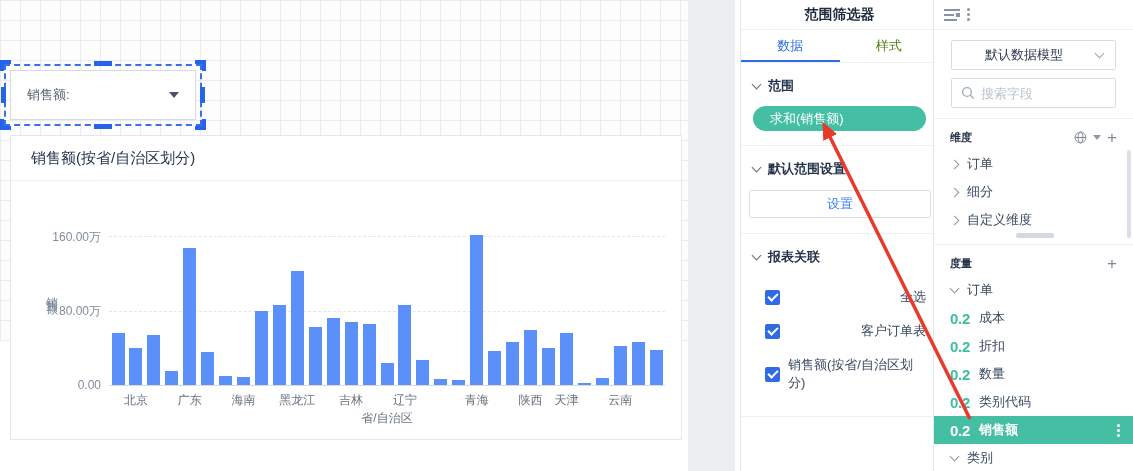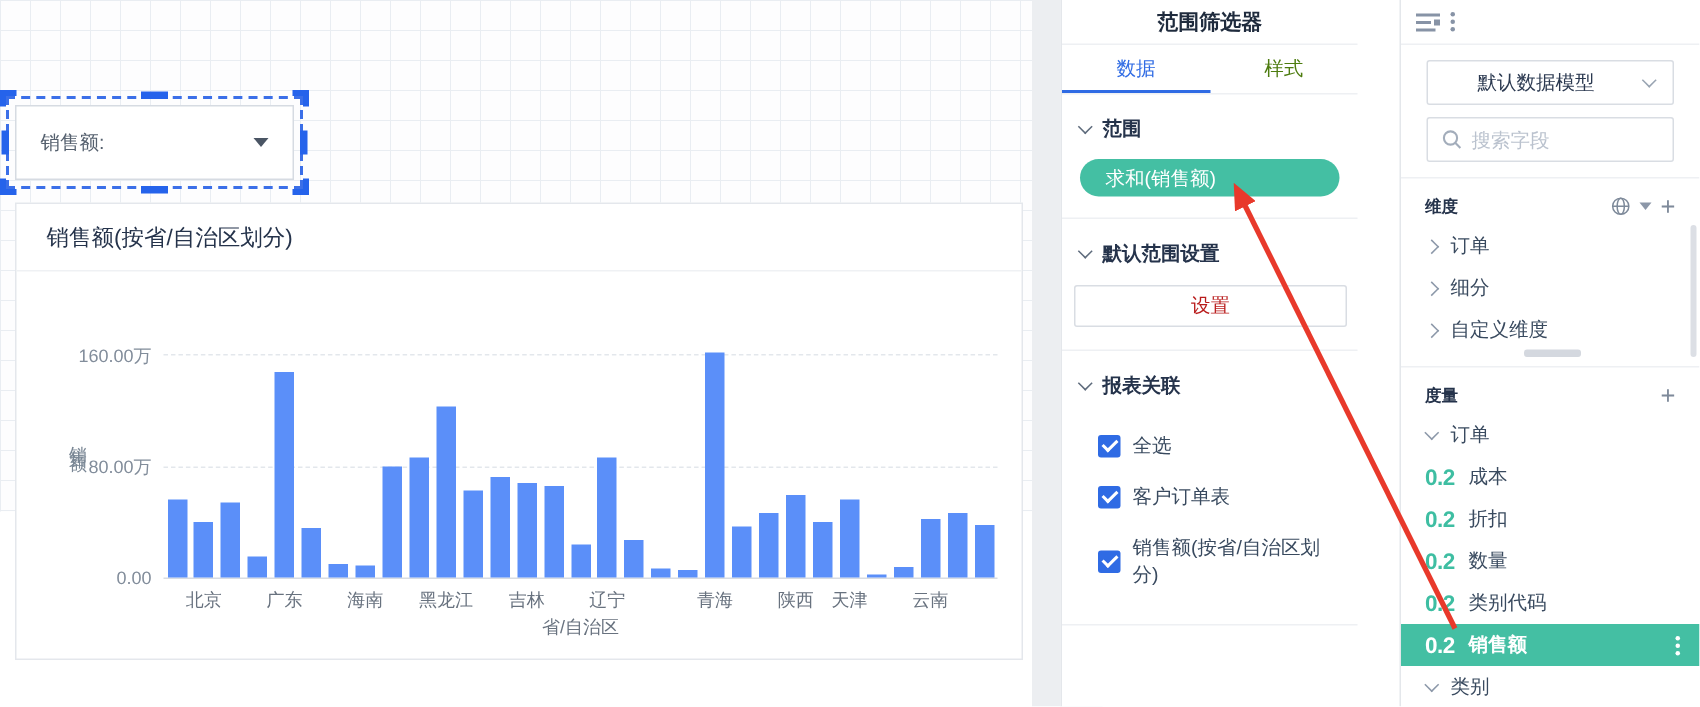--- a/index.html
+++ b/index.html
@@ -34,36 +34,36 @@
   .chart-title { padding:13px 20px 12px; font-size:15px; font-weight:500; color:#25334B; border-bottom:1px solid #EFF1F4; }
   .plot { position:absolute; left:98px; top:100px; width:556px; height:150px; border-bottom:1px solid #D8DCE2; }
   .gridline { position:absolute; left:0; right:0; border-top:1px dashed #E3E7EC; }
   .bar { position:absolute; bottom:0; width:13px; background:#5B8FF9; }
   .ytick { position:absolute; left:0; width:90px; text-align:right; font-size:12px; color:#828D9B; }
   .y-title { position:absolute; left:32px; top:152px; font-size:12px; color:#7A8795; writing-mode:vertical-rl; letter-spacing:2px; }
   .xlab { position:absolute; top:256px; transform:translateX(-50%); font-size:12px; color:#68727F; white-space:nowrap; }
   .x-title { position:absolute; top:274px; left:98px; width:556px; text-align:center; font-size:12px; color:#68727F; }
 
   
-  .mid-panel { position:absolute; left:707px; top:0; width:198px; height:471px; background:#fff; border-left:1px solid #E4E7EB; }
+  .mid-panel { position:absolute; left:740px; top:0; width:198px; height:471px; background:#fff; border-left:1px solid #E4E7EB; }
   .mp-header { height:30px; display:flex; align-items:center; justify-content:center; font-size:14px; font-weight:600; color:#1F2B3D; border-bottom:1px solid #EEF0F3; }
   .mp-tabs { display:flex; height:33px; border-bottom:1px solid #EEF0F3; }
   .tab { flex:1; display:flex; align-items:center; justify-content:center; font-size:13px; color:#4d7c0f; cursor:pointer; }
   .tab.active { color:#2F6BE4; box-shadow:inset 0 -2px 0 #2F6BE4; }
   .sec-row { display:flex; align-items:center; gap:8px; margin:14px 12px 0; font-size:13px; font-weight:600; color:#25334B; }
   .chev { width:7px; height:7px; border-right:1.5px solid #5E6B7C; border-bottom:1.5px solid #5E6B7C; display:inline-block; }
   .chev.down { transform:rotate(45deg); margin-top:-3px; }
   .chev.right { transform:rotate(-45deg); }
   .pill { margin:11px 12px 0; height:25px; border-radius:13px; background:#44BFA3; color:#fff; font-size:13px; line-height:25px; padding-left:17px; }
   .mp-divider { border-top:1px solid #EEF0F3; margin-top:14px; }
   .mp-divider.d2 { margin-top:15px; }
   .mp-divider.d3 { margin-top:24px; }
   .btn-setting { margin:12px 8px 0; height:28px; border:1px solid #D9DDE3; border-radius:2px; background:#fff; width:182px;
-    font-size:13px; color:#b91c1c; display:flex; align-items:center; justify-content:center; cursor:pointer; }
-  .cb-row { display:flex; align-items:center; gap:8px; margin:16px 12px 0 24px; font-size:13px; color:#394A5F; }
+    font-size:13px; color:#3b82f6; display:flex; align-items:center; justify-content:center; cursor:pointer; }
+  .cb-row { display:flex; align-items:center; gap:8px; margin:16px 12px 0 24px; font-size:13px; color:#394A5F;justify-content:space-between; }
   .cb-row.first { margin-top:22px; }
   .cb { width:15px; height:15px; border-radius:2px; background:#2F6BE4; position:relative; flex:0 0 auto; }
   .cb::after { content:""; position:absolute; left:3px; top:3.5px; width:8px; height:4px; border-left:2px solid #fff; border-bottom:2px solid #fff; transform:rotate(-45deg); }
 
   
   .right-panel { position:absolute; left:933px; top:0; width:200px; height:471px; background:#fff; border-left:1px solid #E4E7EB; }
   .rp-header { height:30px; display:flex; align-items:center; padding:0 10px; border-bottom:1px solid #EEF0F3; }
   .rp-title { flex:1; text-align:center; font-size:14px; font-weight:600; color:#1F2B3D; }
   .menu-icon { width:17px; height:12px; position:relative; cursor:pointer; }
   .menu-icon i { position:absolute; left:0; height:2px; background:#8793A6; display:block; }

